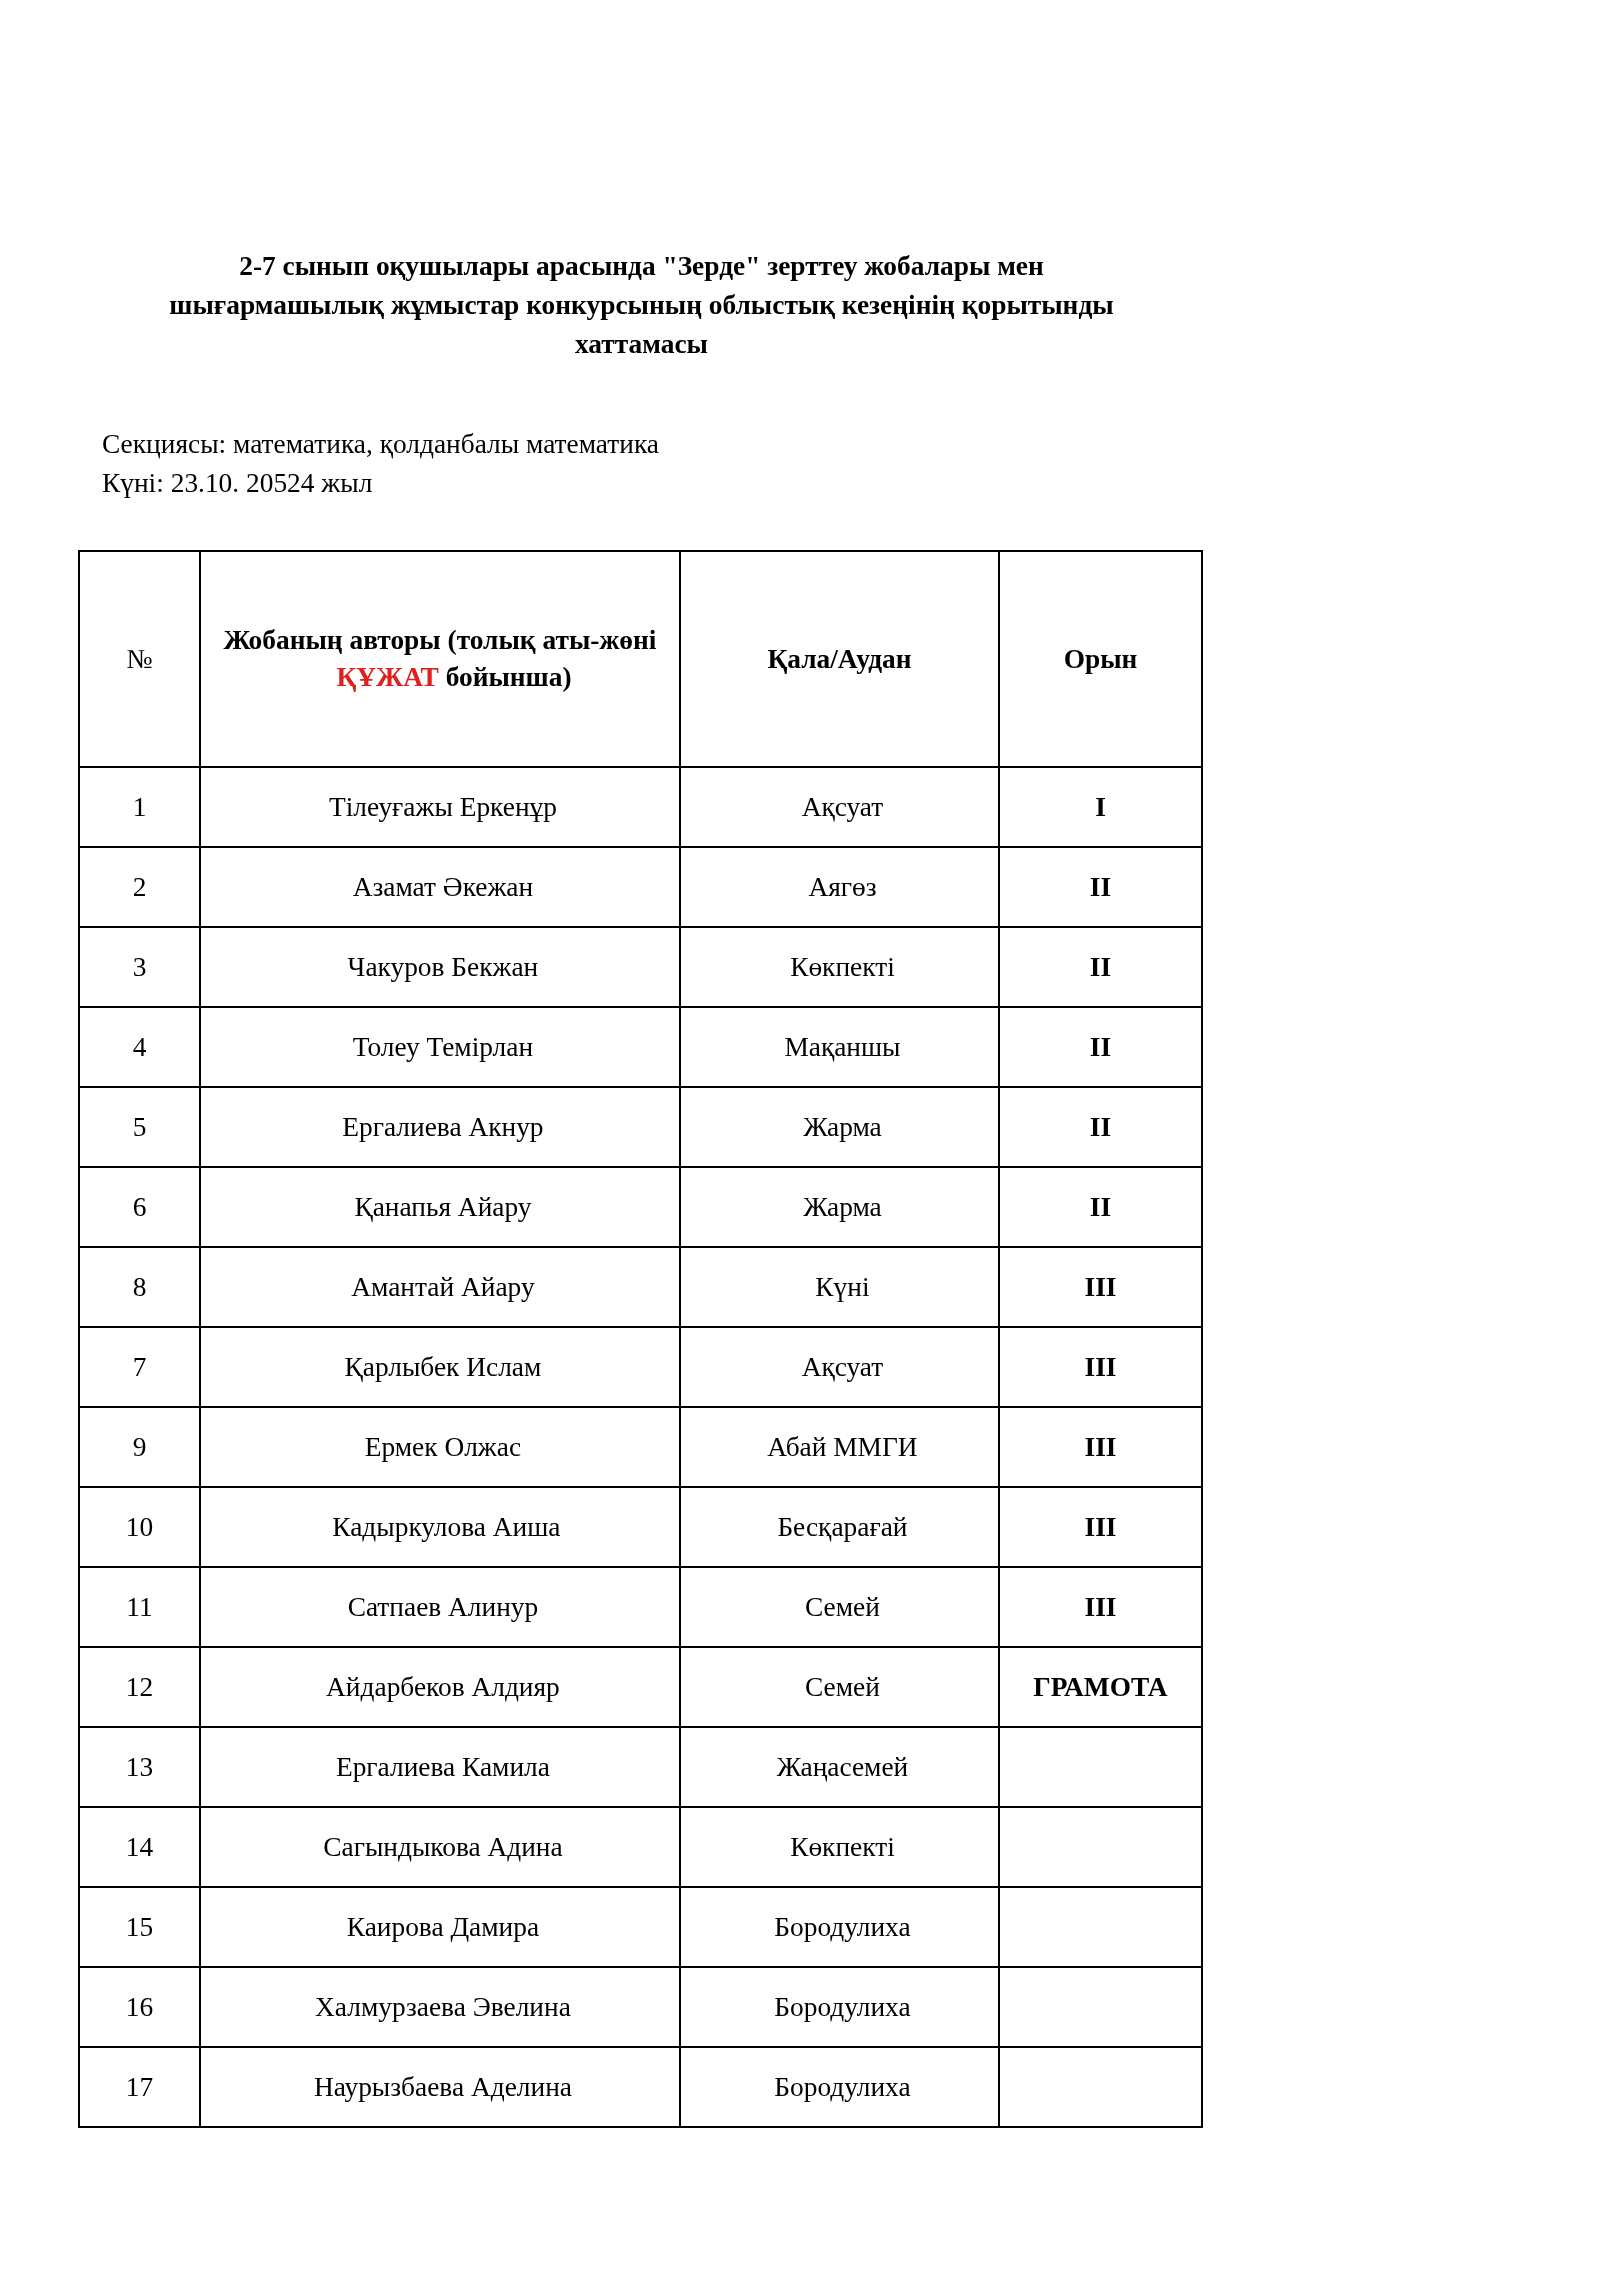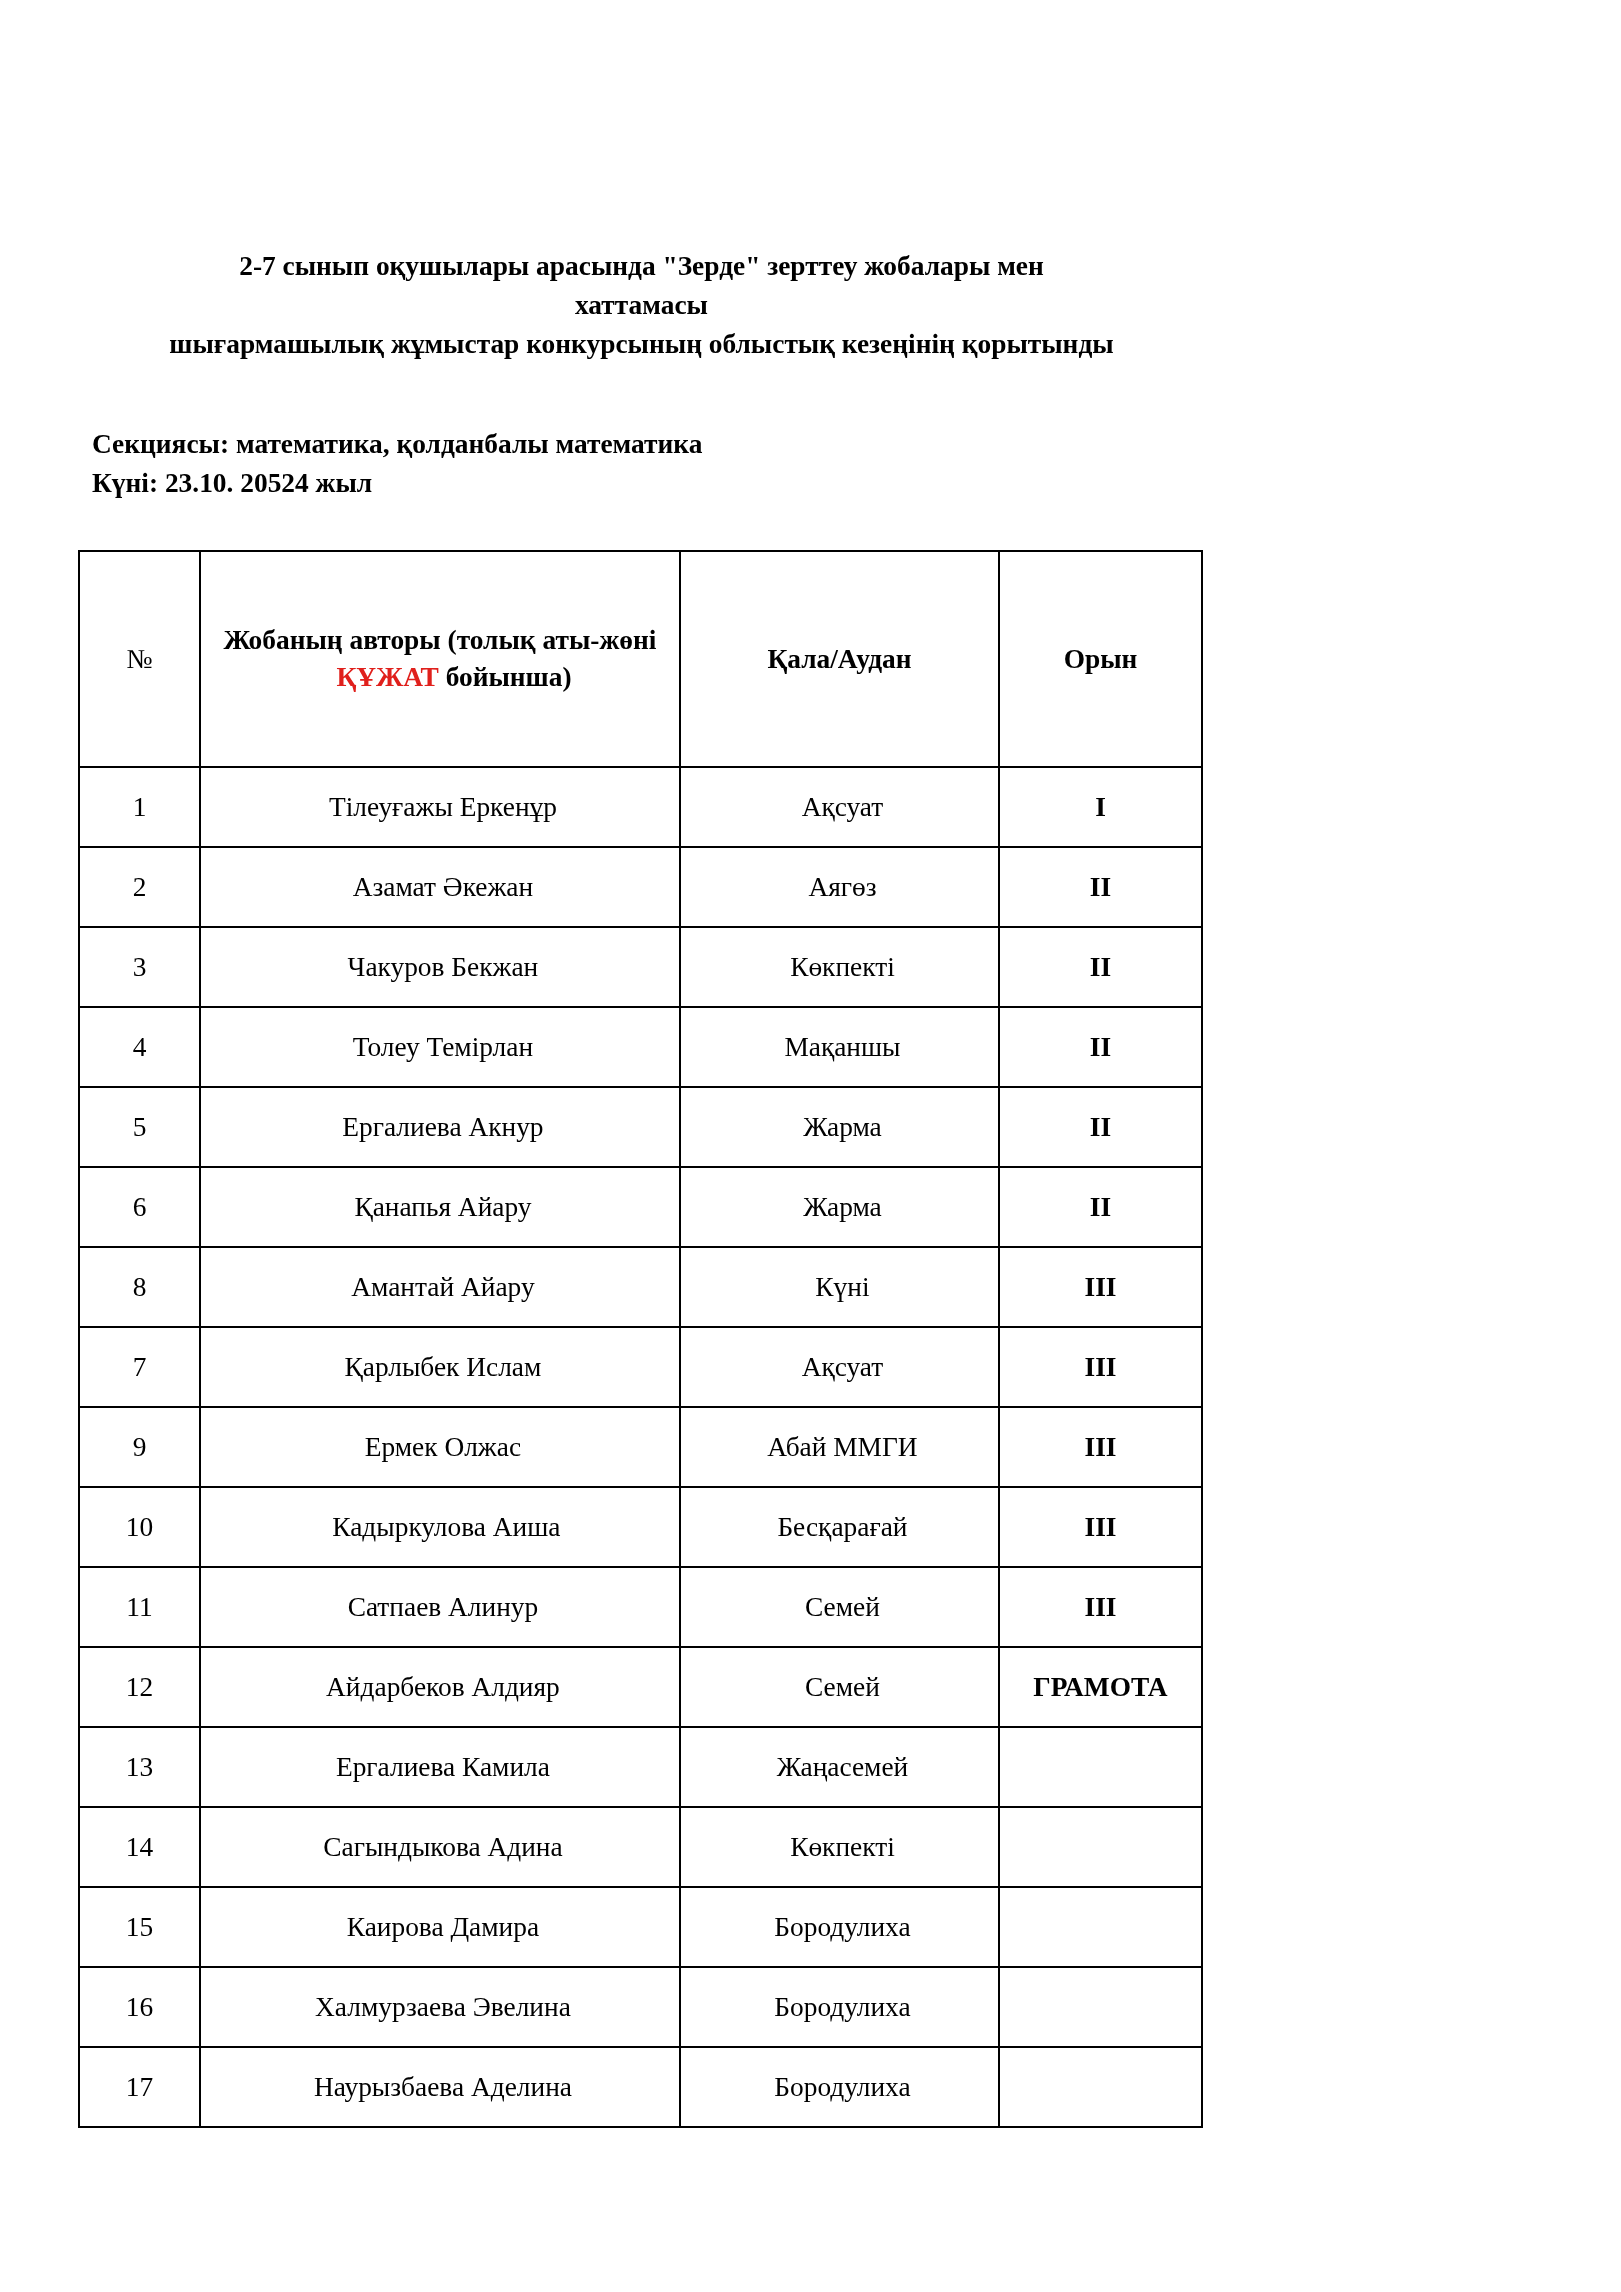--- a/index.html
+++ b/index.html
@@ -1,42 +1,42 @@
 <!DOCTYPE html>
 <html><head>
 <meta charset="utf-8">
 <style>
   html, body { margin: 0; padding: 0; background: #ffffff; }
   body { width: 1621px; height: 2293px; position: relative; overflow: hidden;
          font-family: "Liberation Serif", "DejaVu Serif", serif; color: #000; }
   .title { position: absolute; left: 78px; width: 1127px; top: 247px;
            text-align: center; font-weight: bold; font-size: 27.4px; line-height: 39px; }
   .title div { white-space: nowrap; }
-  .meta { position: absolute; left: 92px; font-weight: bold; font-size: 27.4px; line-height: 39px; }
+  .meta { position: absolute; left: 102px; font-weight: normal; font-size: 27.4px; line-height: 39px; }
   .meta.section { top: 425px; }
   .meta.date { top: 464px; }
   table.results { position: absolute; left: 78px; top: 550px; border-collapse: collapse;
                   table-layout: fixed; width: 1122px; }
   table.results td, table.results th { border: 2.9px solid #000; padding: 0; font-size: 27.4px; }
   col.c1 { width: 121px; } col.c2 { width: 480px; } col.c3 { width: 319px; } col.c4 { width: 203px; }
   th { height: 214px; font-weight: bold; text-align: center; vertical-align: middle; line-height: 37px; }
   th.num { font-weight: normal; }
   th .red { color: #e0201c; }
   td { height: 78px; vertical-align: middle; }
   td.num { text-align: center; }
   td.name, td.city { text-align: center; padding-left: 5.9px !important; white-space: pre; }
   td.place { text-align: center; font-weight: bold; }
 </style>
 </head>
 <body>
 
 <div class="title">
   <div>2-7 сынып оқушылары арасында "Зерде" зерттеу жобалары мен</div>
+  <div>шығармашылық жұмыстар конкурсының облыстық кезеңінің қорытынды</div>
   <div>хаттамасы</div>
-  <div>шығармашылық жұмыстар конкурсының облыстық кезеңінің қорытынды</div>
 </div>
 
 <div class="meta section">Секциясы: математика, қолданбалы математика</div>
 <div class="meta date">Күні: 23.10. 20524 жыл</div>
 
 <table class="results">
   <colgroup>
       <col class="c1">
       <col class="c2">
       <col class="c3">

